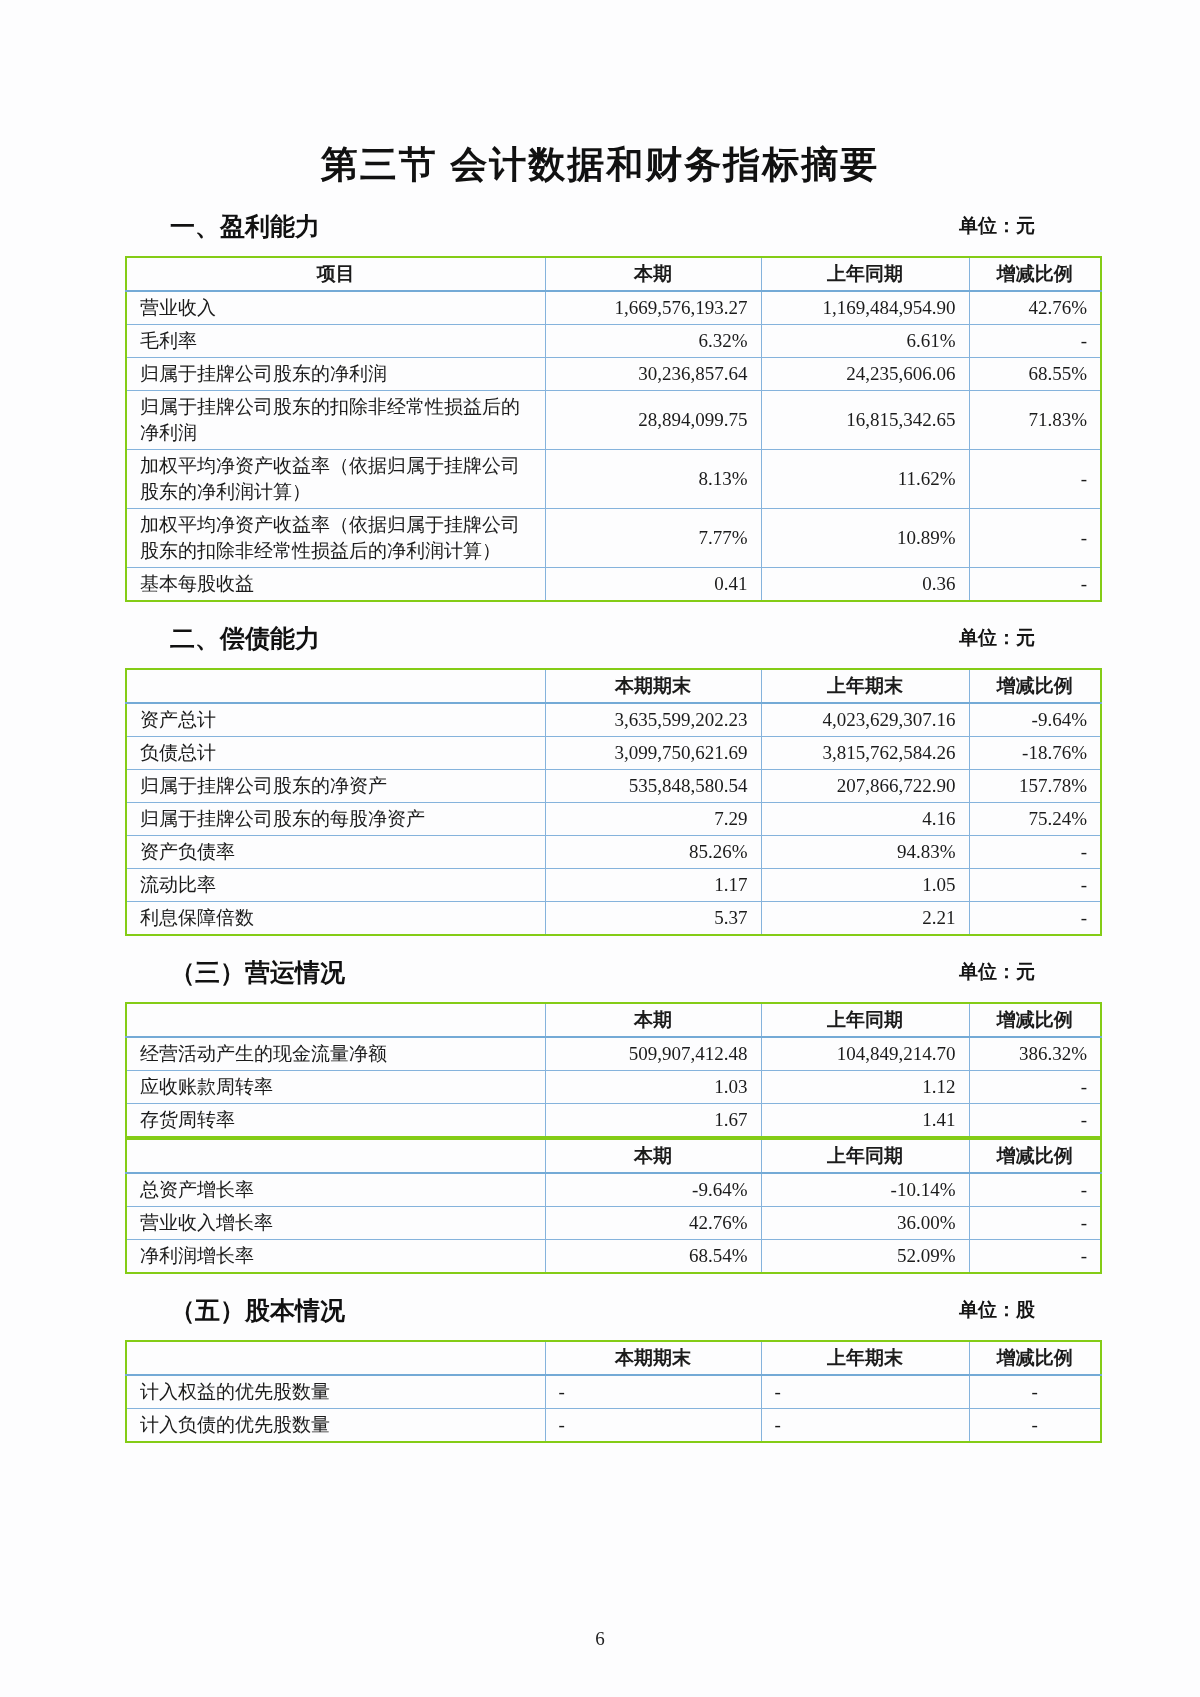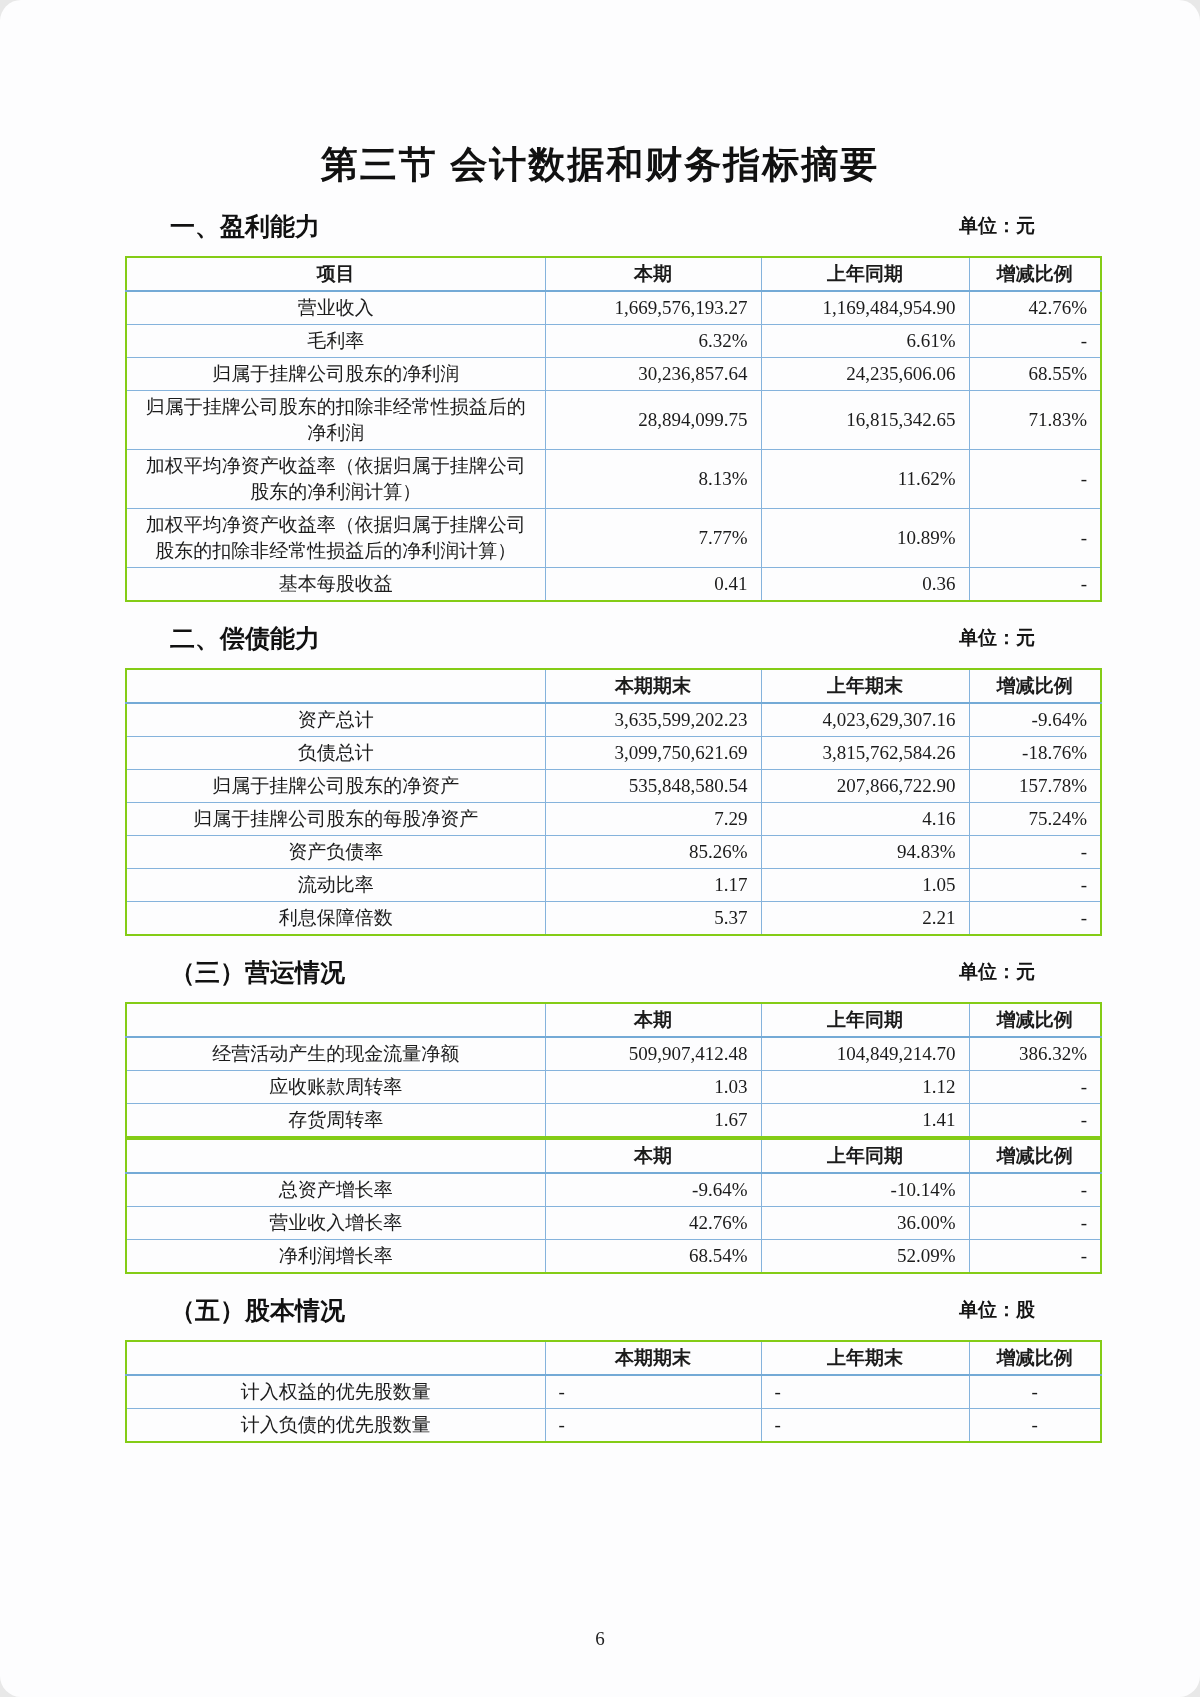--- a/index.html
+++ b/index.html
@@ -8,21 +8,20 @@
     font-family:"Liberation Serif","DejaVu Serif",serif;
   }
   .page{
     position:relative;
     width:1200px;
     height:1697px;
     margin:0 auto;
     background:#fdfdfe;
     color:#1b1b1b;
     overflow:hidden;
-    border-radius:21px;
   }
   .title{
     margin:140px 0 0 0;
     text-align:center;
     font-family:"Liberation Sans","DejaVu Sans",sans-serif;
     font-weight:bold;
     font-size:37px;
     letter-spacing:2px;
     color:#111;
   }
@@ -69,21 +68,21 @@
     vertical-align:middle;
     overflow:hidden;
   }
   table.fin{border:2px solid #84cc16;}
   table.fin thead th{
     font-weight:bold;
     text-align:center;
     height:26px;
     border-bottom:2px solid #74aad6;
   }
-  table.fin td.lbl{text-align:center;}
+  table.fin td.lbl{text-align:left;}
   table.fin td.num{text-align:right;}
   table.fin td.dash-left{text-align:left;}
   table.fin td.dash-center{text-align:center;}
   .pagenum{
     position:absolute;
     left:0;
     top:1628px;
     width:1200px;
     text-align:center;
     font-size:19px;

